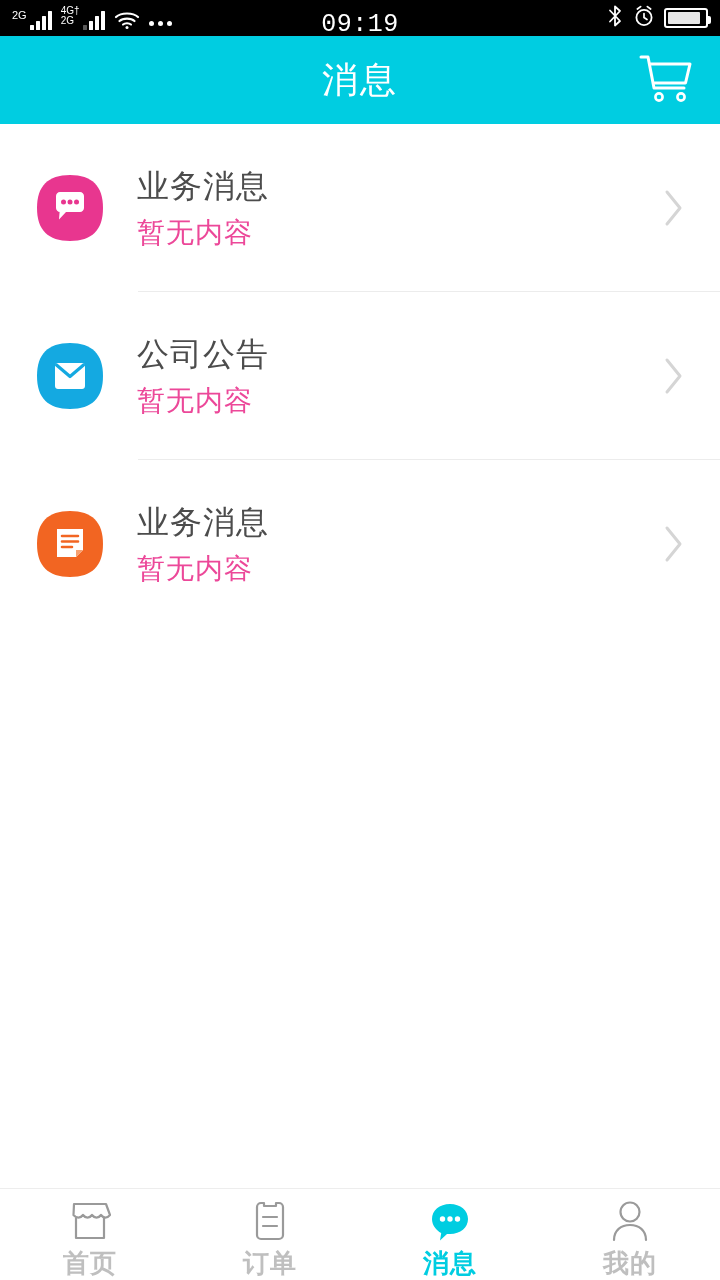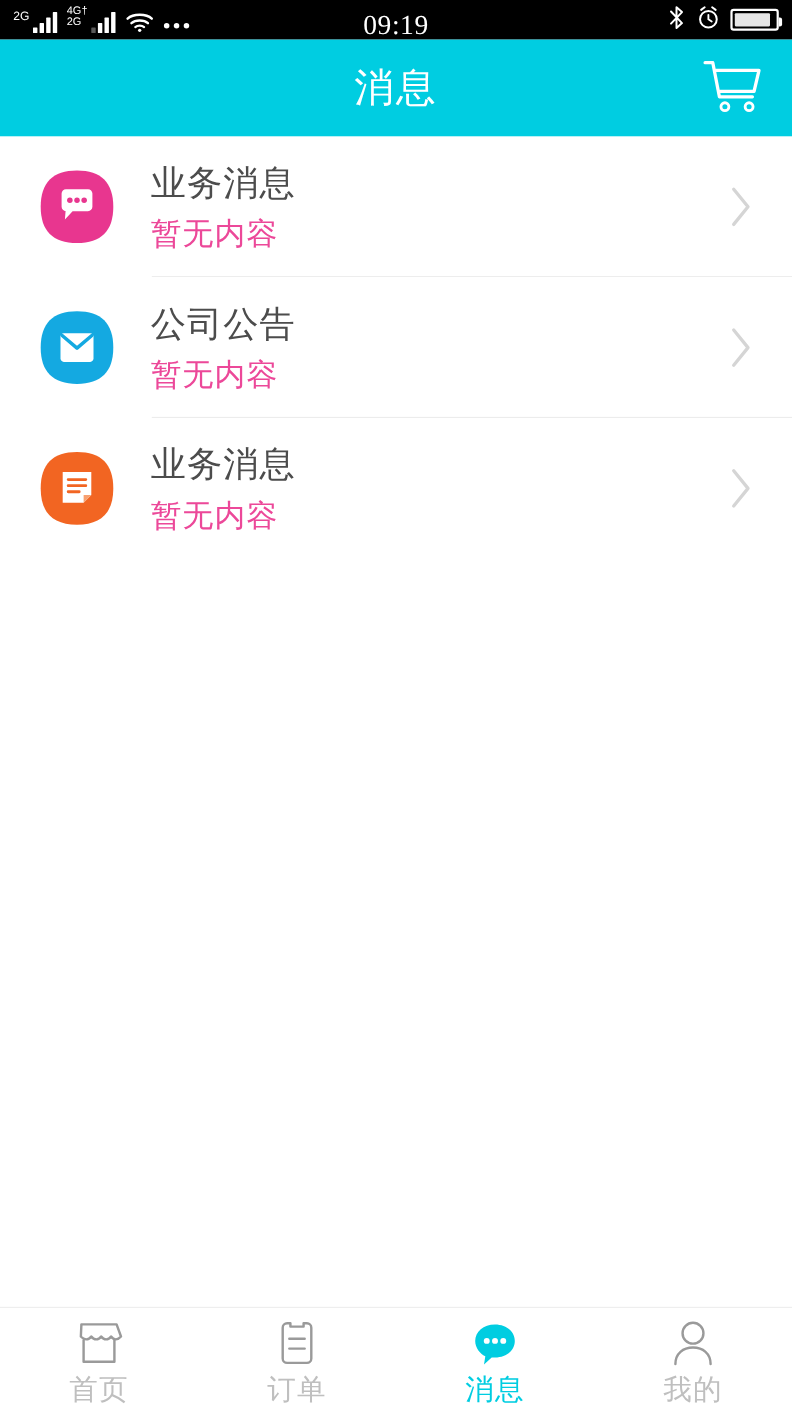--- a/index.html
+++ b/index.html
@@ -26,52 +26,52 @@
   .bars i{ display:block; width:4px; background:#fff; border-radius:0.5px;}
   .bars i.b1{height:5px;} .bars i.b2{height:9px;} .bars i.b3{height:14px;} .bars i.b4{height:19px;}
   .bars i.off{ background:#fff; opacity:.35;}
   .wifi{ position:relative; width:26px; height:20px; }
   .dots3{ display:flex; gap:4px; align-items:center; padding-bottom:4px;}
   .dots3 span{ width:5px;height:5px;border-radius:50%;background:#fff;display:block;}
   .sb-time{
     position:absolute; left:0; right:0; top:0; height:48px;
     display:flex; align-items:center; justify-content:center;
     font-size:25px; letter-spacing:0.5px; color:#fff; font-weight:400;
-    font-family:Liberation Serif, serif;
+    font-family:Liberation Mono, monospace;
   }
   .sb-right{ display:flex; align-items:center; gap:9px; z-index:2;}
   .battery{ width:44px; height:20px; border:2px solid #fff; border-radius:3px; position:relative; padding:2px;}
   .battery::after{ content:""; position:absolute; right:-5px; top:6px; width:3px; height:8px; background:#fff; border-radius:0 2px 2px 0;}
   .battery i{ display:block; height:100%; background:#e6e6e6; border-radius:1px;}
 
   
   .header{
     flex:0 0 88px; height:88px; background:#00cde1;
     display:flex; align-items:center; justify-content:center;
     position:relative;
   }
   .header-title{ color:#fff; font-size:36px; font-weight:400; letter-spacing:2px; line-height:88px;}
   .cart-btn{ position:absolute; right:22px; top:50%; transform:translateY(-50%); width:64px; height:60px; display:flex; align-items:center; justify-content:center;}
 
   
   .list{ flex:1 1 auto; background:#fff; overflow:hidden;}
-  .row{ height:128px; display:flex; align-items:center; padding-left:36px; padding-right:26px; position:relative; background:#fff;}
+  .row{ height:168px; display:flex; align-items:center; padding-left:36px; padding-right:26px; position:relative; background:#fff;}
   .row-icon{ width:68px; height:68px; flex:0 0 68px; display:flex; align-items:center; justify-content:center; position:relative;}
   .squircle{ width:68px; height:68px; position:absolute; left:0; top:0;}
   .row-body{ flex:1 1 auto; margin-left:33px; display:flex; flex-direction:column; justify-content:center; height:136px; padding-top:2px;}
   .row-title{ font-size:32px; color:#4c4c4c; line-height:44px; letter-spacing:1px;}
   .row-sub{ font-size:28px; color:#ec4899; line-height:42px; letter-spacing:1px; margin-top:4px;}
   .chevron{ flex:0 0 40px; width:40px; height:40px; display:flex; align-items:center; justify-content:center;}
   .divider{ position:absolute; left:138px; right:0; bottom:0; height:1px; background:#ececec;}
   .row:last-child .divider{ display:none; }
 
   
   .tabbar{
     flex:0 0 92px; height:92px; background:#fff; border-top:1px solid #ededed;
-    display:flex; align-items:stretch;
+    display:flex; align-items:stretch;font-weight:bold;
   }
   .tab{ flex:1 1 20%; display:flex; flex-direction:column; align-items:center; justify-content:center; padding-top:6px; gap:4px;}
   .tab-ico{ height:46px; display:flex; align-items:center; justify-content:center;}
   .tab-label{ font-size:26px; color:#bfbfbf; line-height:30px; letter-spacing:1px;}
   .tab.active .tab-label{ color:#00cde1;}
 </style>
 </head>
 <body>
 
 <div class="phone">

